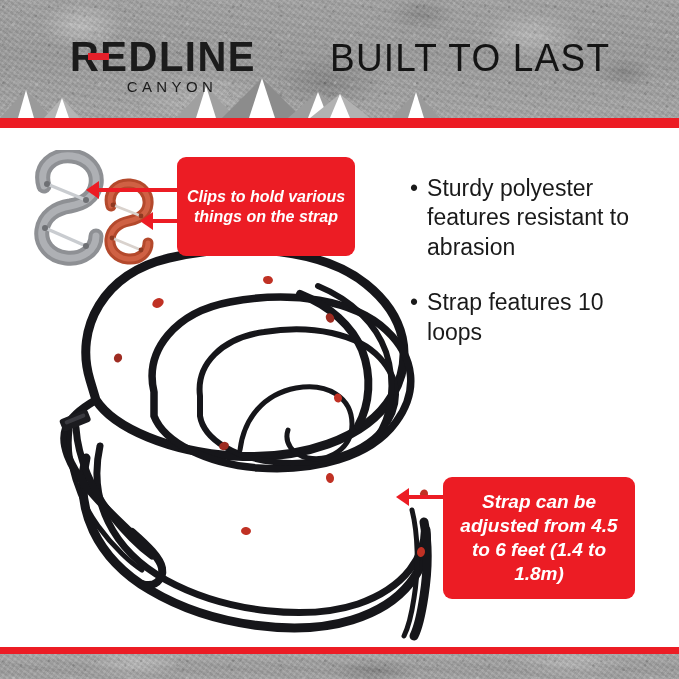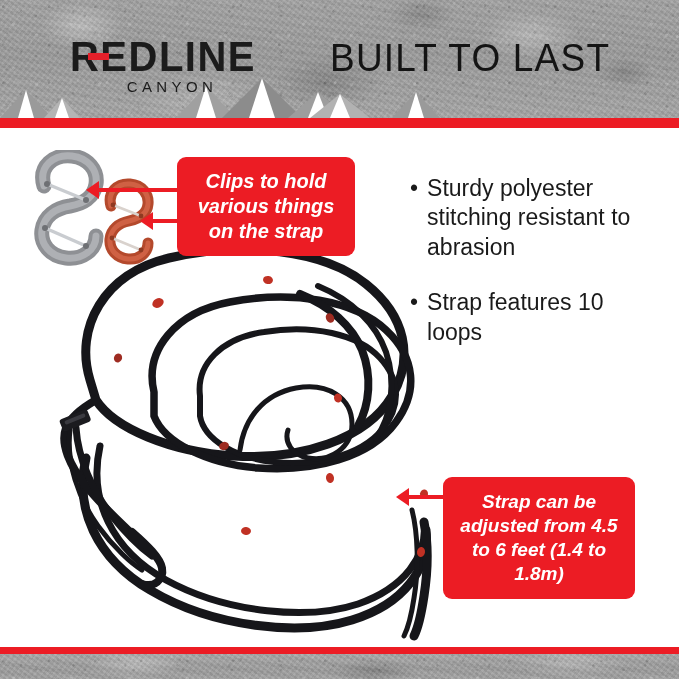--- a/index.html
+++ b/index.html
@@ -146,21 +146,21 @@
     font-weight: 700;
     text-align: center;
     display: flex;
     align-items: center;
     justify-content: center;
     box-sizing: border-box;
   }
   #callout-clips {
     left: 177px; top: 157px;
     width: 178px; height: 99px;
-    font-size: 20px;
+    font-size: 16px;
     line-height: 1.24;
     padding: 4px 8px;
   }
   #callout-length {
     left: 443px; top: 477px;
     width: 192px; height: 122px;
     font-size: 19px;
     line-height: 1.26;
     padding: 4px 8px;
   }
@@ -351,21 +351,21 @@
     <span>Clips to hold various things on the strap</span>
   </div>
 
   <div class="callout" id="callout-length">
     <span>Strap can be adjusted from 4.5 to 6 feet (1.4 to 1.8m)</span>
   </div>
 
   <div class="bullets">
     <div class="bullet-item">
       <span class="bullet-dot">•</span>
-      <span class="bullet-text">Sturdy polyester stitching resistant to abrasion</span>
+      <span class="bullet-text">Sturdy polyester features resistant to abrasion</span>
     </div>
     <div class="bullet-item">
       <span class="bullet-dot">•</span>
       <span class="bullet-text">Strap features 10 loops</span>
     </div>
   </div>
 
   <div class="footer-rule"></div>
   <div class="footer-band">
     <div class="grain"></div>

